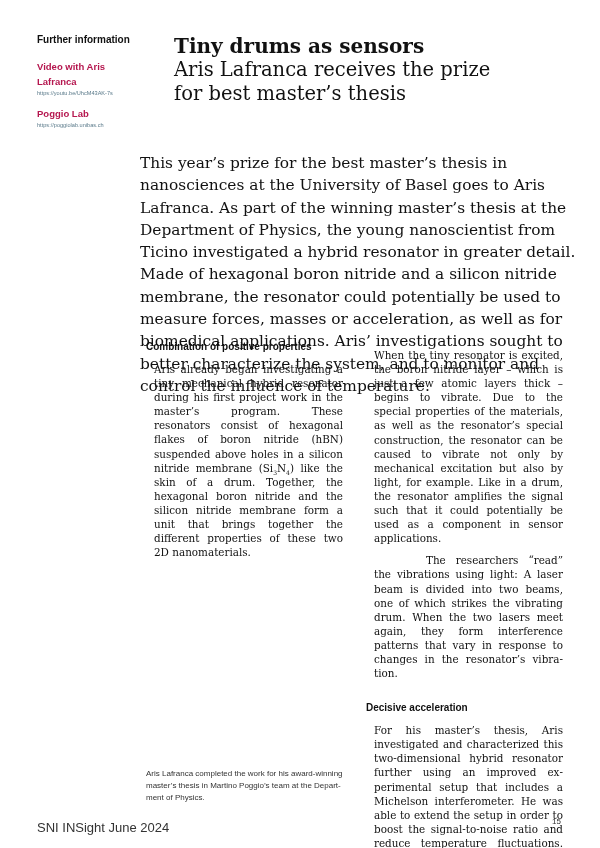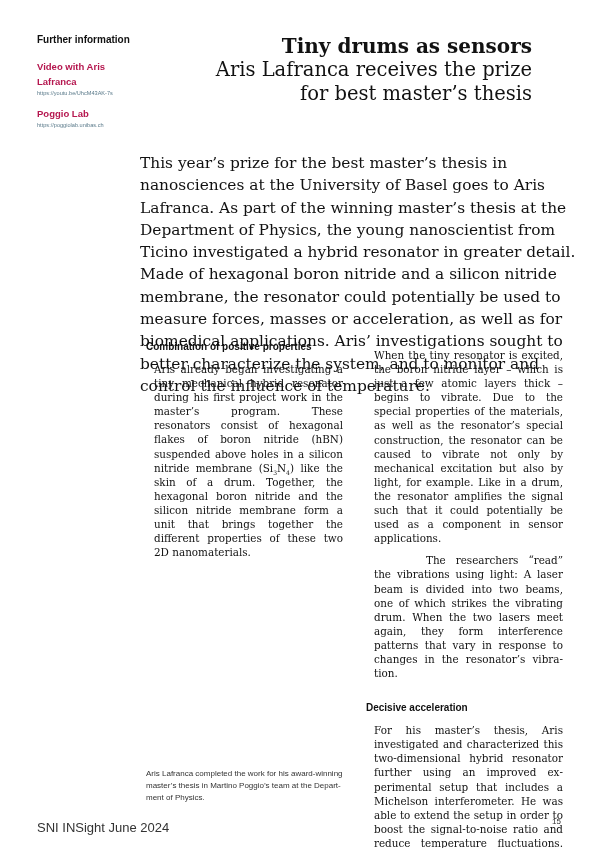--- a/index.html
+++ b/index.html
@@ -7,21 +7,21 @@
   .sans { font-family: "Liberation Sans", "DejaVu Sans", sans-serif; }
   .serif { font-family: "DejaVu Serif", "Liberation Serif", serif; }
 
   
   .sidebar { position: absolute; left: 37px; top: 33px; width: 110px; }
   .sb-heading { font-size: 10px; font-weight: bold; line-height: 13px; color: #111; margin: 0 0 13px 0; }
   .sb-link-title { font-size: 9.5px; font-weight: bold; line-height: 15px; color: #b5174f; margin: 0; }
   .sb-url { font-size: 5.6px; line-height: 8px; color: #5a7a8a; margin: 0 0 9px 0; text-decoration: none; display: block; }
 
   
-  .title-block { position: absolute; left: 152px; top: 34px; width: 380px; text-align: right; }
+  .title-block { position: absolute; left: 174px; top: 34px; width: 380px; text-align: left; }
   .title { font-size: 20px; font-weight: bold; line-height: 24px; margin: 0; color: #111; }
   .subtitle { font-size: 19.5px; line-height: 23.5px; margin: 0; color: #111; font-weight: normal; }
 
   
   .lead { position: absolute; left: 140px; top: 152px; width: 440px; text-align: left; font-size: 15.4px; line-height: 22.3px; color: #111; margin: 0; }
 
   
   .col { position: absolute; top: 340px; width: 205px; font-size: 10.4px; line-height: 14.1px; text-align: justify; hyphens: manual; color: #111; }
   .col-left { left: 146px; }
   .col-right { left: 366px; }

